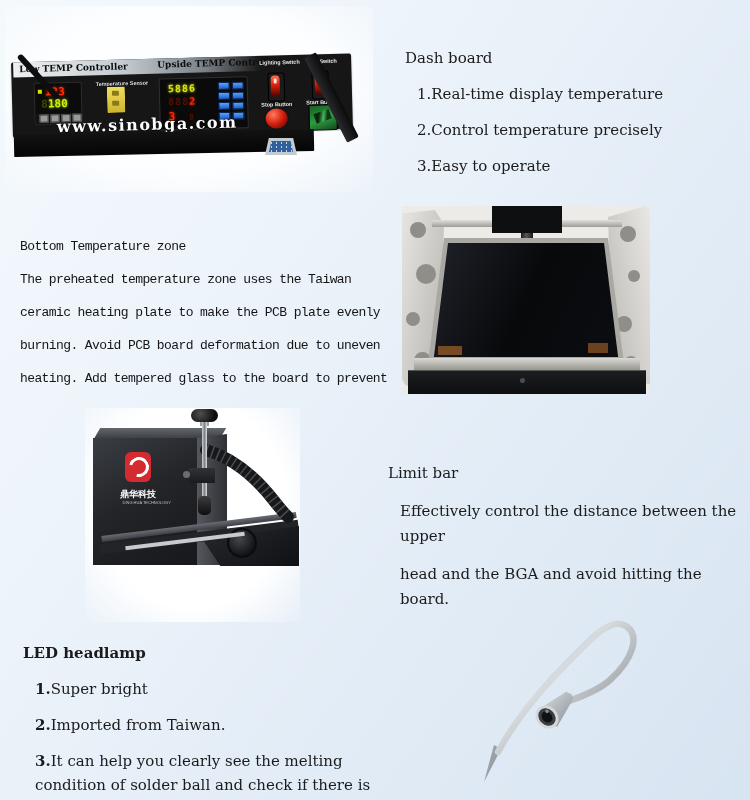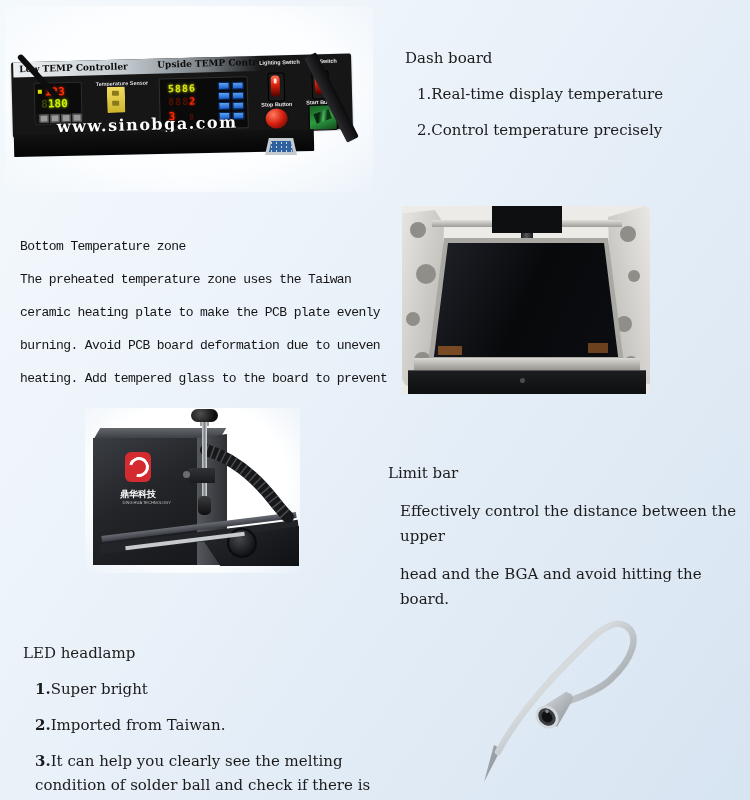--- a/index.html
+++ b/index.html
@@ -13,29 +13,29 @@
   .serif-block{color:#1b1b1b;font-size:15px;line-height:24px;}
   .serif-block .title{margin:0 0 2px 0;}
   .serif-block p{margin:12px;}
   .mono-block{color:#151515;font-family:"Liberation Mono", monospace;
               font-size:13px;letter-spacing:-0.6px;line-height:25px;}
   .mono-block p{margin:8px;}
   #dash-text{left:405px;top:46px;}
   #bottomzone-text{left:12px;top:226px;}
   #limit-text{left:388px;top:461px;line-height:25.5px;}
   #led-text{left:23px;top:641px;width:378px;line-height:24px;}
-  #led-text .title{font-weight:normal;}
+  #led-text .title{font-weight:bold;}
   .led-item::first-letter{font-weight:bold;}
 
   
   .photo{overflow:visible;}
   #panel-photo{left:5px;top:6px;width:368px;height:186px;
      background:radial-gradient(ellipse at 50% 45%, #fdfeff 55%, rgba(253,254,255,0) 100%);}
   #pcb-photo{left:402px;top:206px;width:248px;height:188px;background:#edebe7;overflow:hidden;}
-  #machine-photo{left:85px;top:408px;width:215px;height:165px;
+  #machine-photo{left:85px;top:408px;width:215px;height:214px;
      background:radial-gradient(ellipse at 50% 45%, #ffffff 62%, rgba(255,255,255,0) 100%);}
   #lamp-photo{left:420px;top:592px;width:330px;height:208px;}
 
   
   #chassis{left:7px;top:52px;width:340px;height:75px;background:#161616;
      transform:rotate(-1.5deg);border-radius:2px;box-shadow:0 1px 2px rgba(0,0,0,.35);}
   #glare-band{left:2px;top:0;width:248px;height:15px;
      background:linear-gradient(90deg,#eef1f3 0%,#c3cacf 45%,#787f85 78%,rgba(40,43,46,0) 100%);}
   .panel-lbl{font-family:"DejaVu Serif",serif;font-weight:bold;font-size:9px;color:#0d0d0d;white-space:nowrap;}
   #lbl-low{left:8px;top:2px;}
@@ -231,20 +231,21 @@
         <b></b>
       </div>
     <div class="abs" id="arm"></div>
   </div>
 
   <div class="abs serif-block" id="dash-text">
     <p class="title">Dash board</p>
     <div>
         <p>1.Real-time display temperature</p>
         <p>2.Control temperature precisely</p>
+        <p>3.Easy to operate</p>
       </div>
   </div>
 
   <div class="abs mono-block" id="bottomzone-text">
     <p class="title">Bottom Temperature zone</p>
     <div>
         <p>The preheated temperature zone uses the Taiwan</p>
         <p>ceramic heating plate to make the PCB plate evenly</p>
         <p>burning. Avoid PCB board deformation due to uneven</p>
         <p>heating. Add tempered glass to the board to prevent</p>

